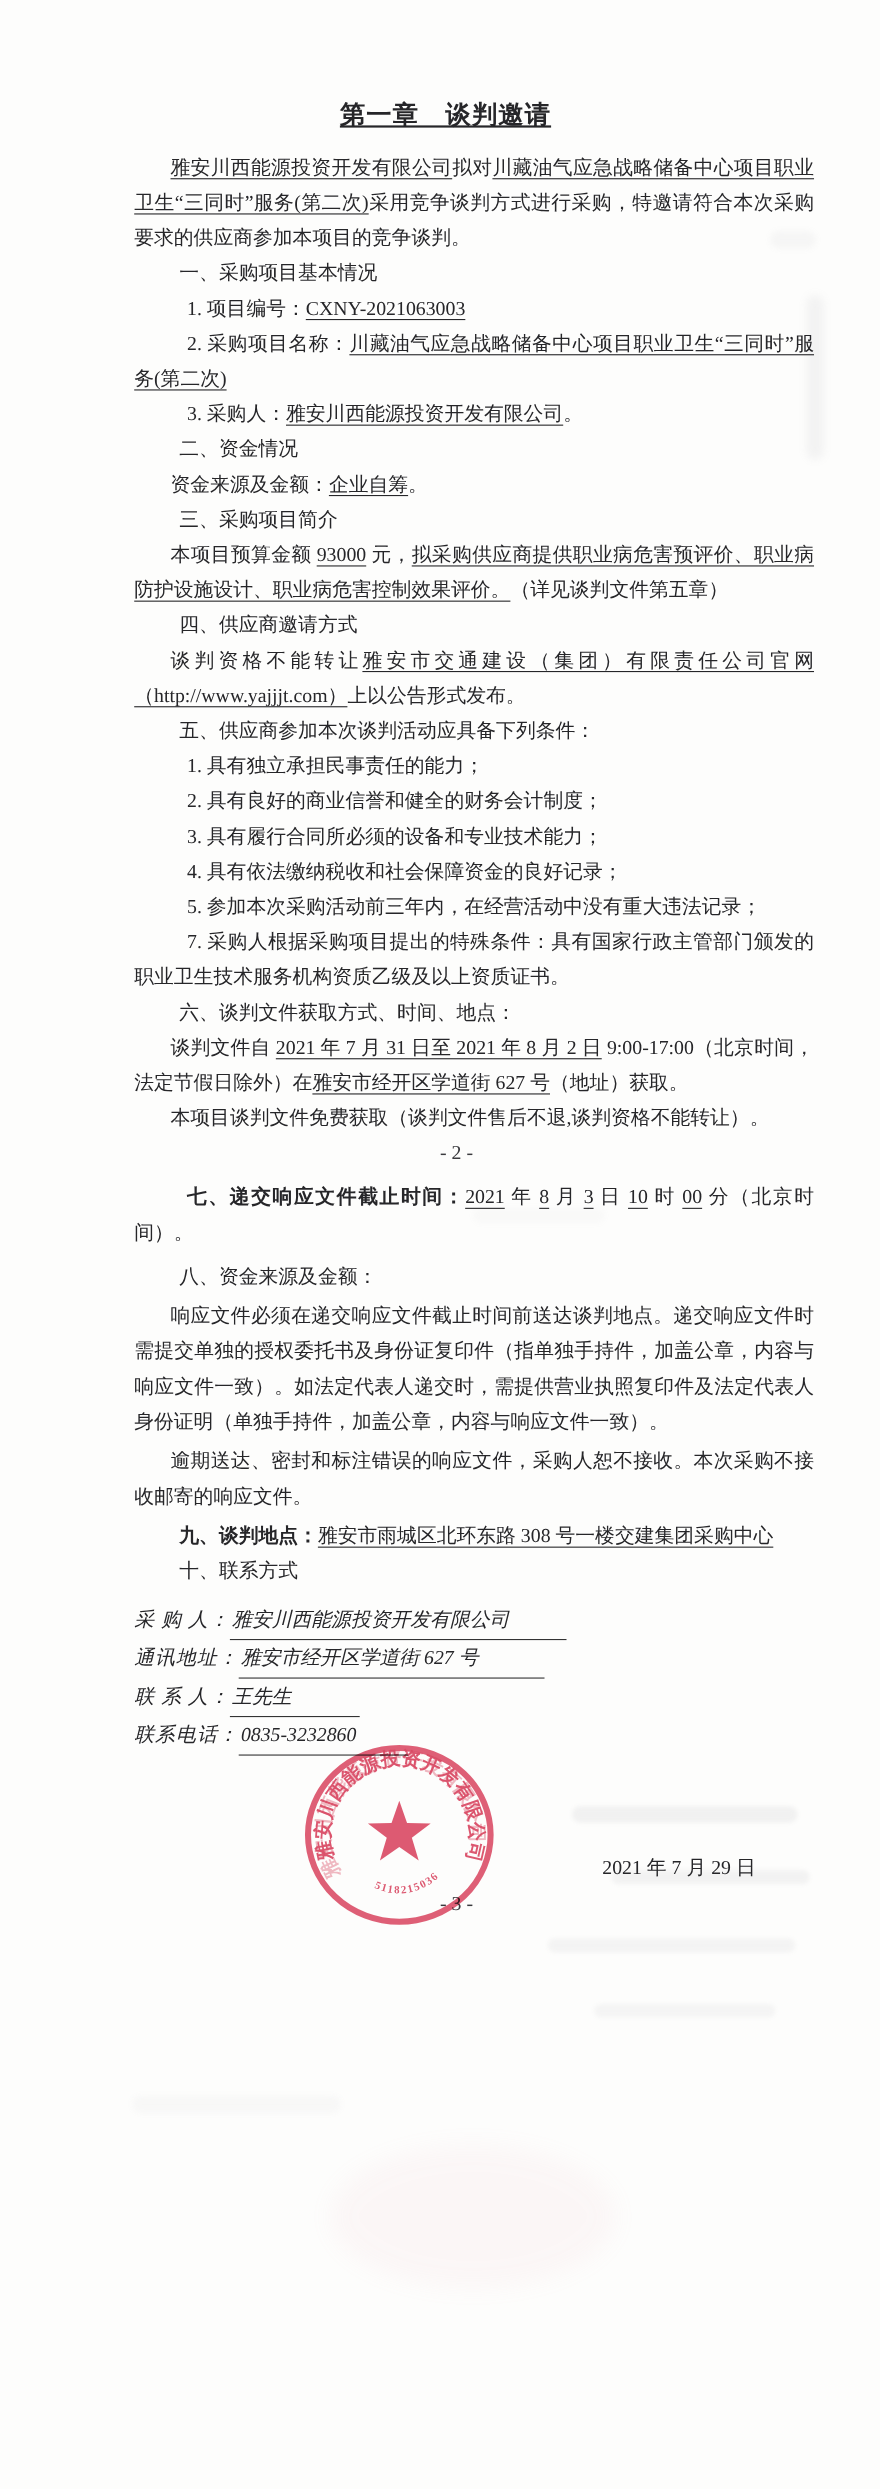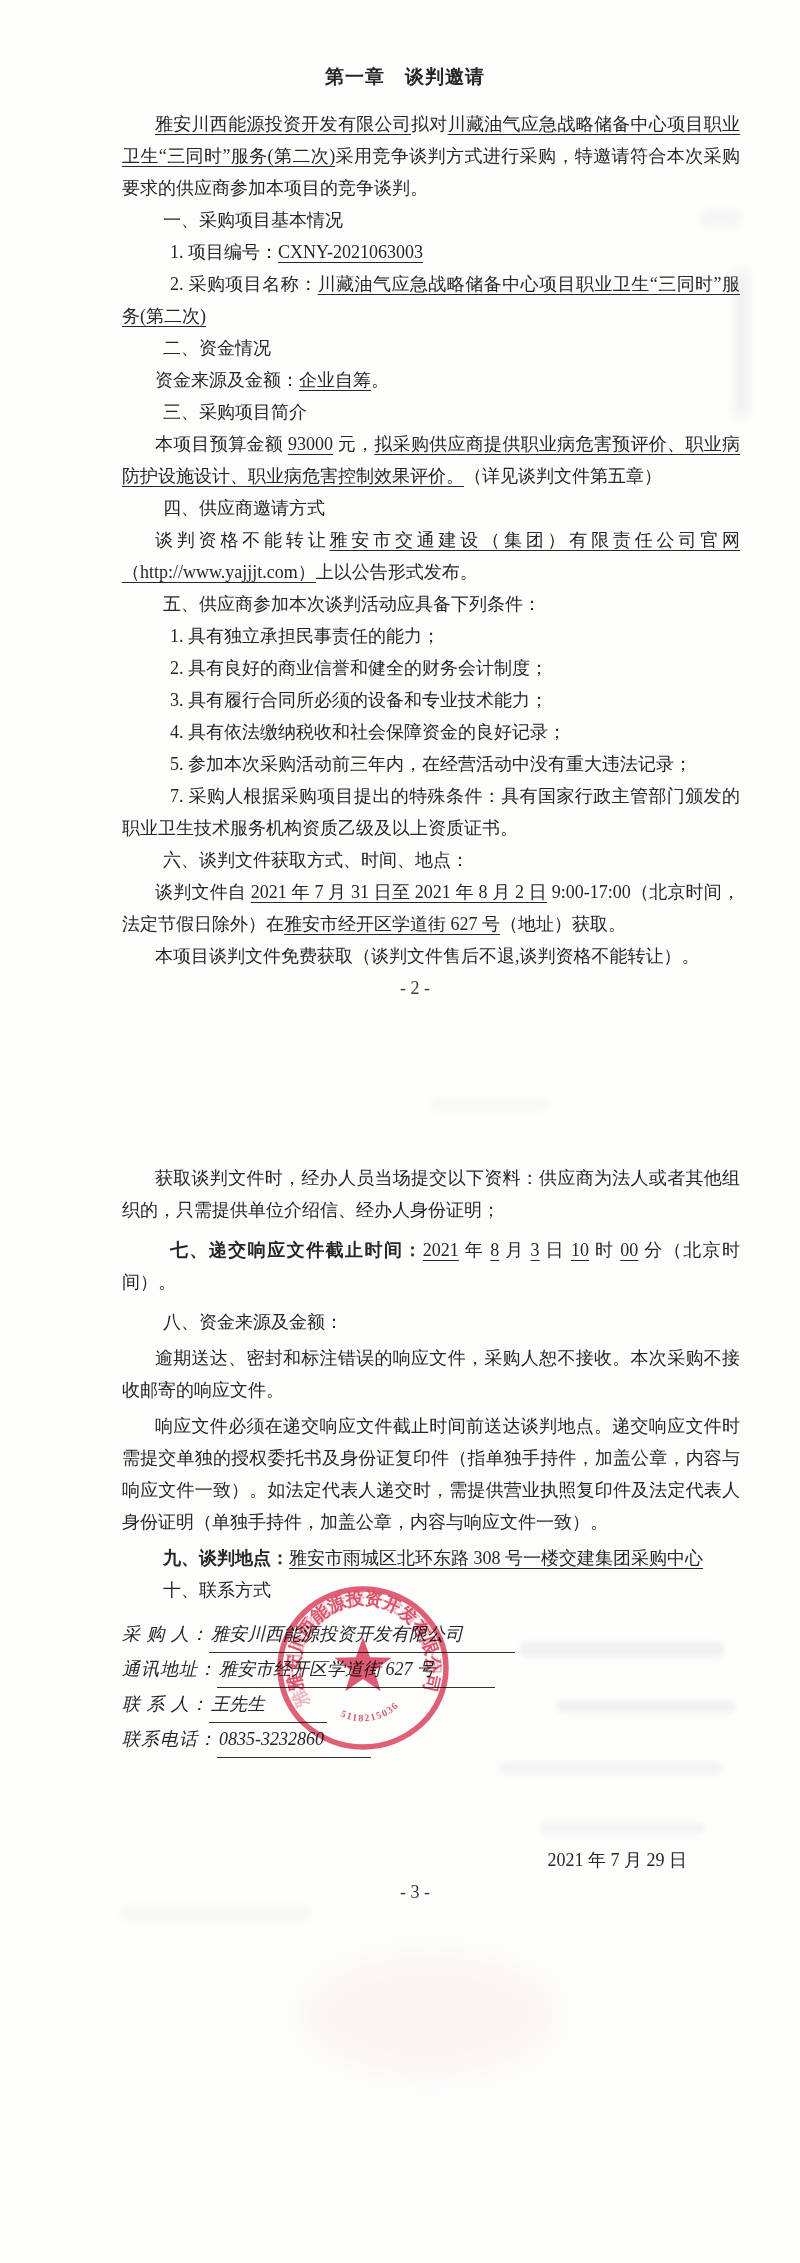--- a/index.html
+++ b/index.html
@@ -5,22 +5,22 @@
   html,body{margin:0;padding:0;background:#e9e9e9;}
   .doc{
     position:relative;width:800px;height:2263px;margin:0 auto;
     background:#fdfdfc;overflow:hidden;
     font-family:"Liberation Serif","DejaVu Serif",serif;
     color:#262629;
   }
   .content{position:absolute;left:122px;top:0;width:618px;z-index:2;}
   .content p,.content h2{margin:0;font-size:18px;line-height:32px;font-weight:normal;text-align:justify;}
   .title{
-    font-size:19px;font-weight:bold;text-align:center;line-height:34px;
-    margin:60px 0 14px 0;position:relative;left:-26px;letter-spacing:1px;
+    font-size:23px;font-weight:bold;text-align:center;line-height:34px;
+    margin:88px 0 14px 0;position:relative;left:-26px;letter-spacing:1px;text-decoration:underline;
   }
   .h{font-weight:bold;font-size:19px;padding-left:41px;text-align:left !important;}
   .ind{text-indent:33px;}
   .item{text-indent:48px;}
   .u{text-decoration:underline;text-underline-offset:4px;text-decoration-thickness:1px;}
   .b{font-weight:bold;font-size:18px;}
   .pageno{text-align:center !important;font-size:16px;position:relative;left:-16px;color:#3a3a3e;}
   .pn2{margin-top:0;}
   .pn3{margin-top:260px;}
   .p2-intro{margin-top:158px !important;}
@@ -70,20 +70,21 @@
 
   <div class="content">
 
     <h1 class="title">第一章　谈判邀请</h1>
 
     <p class="ind"><span class="u">雅安川西能源投资开发有限公司</span><span>拟对</span><span class="u">川藏油气应急战略储备中心项目职业卫生“三同时”服务(第二次)</span><span>采用竞争谈判方式进行采购，特邀请符合本次采购要求的供应商参加本项目的竞争谈判。</span></p>
 
     <h2 class="h">一、采购项目基本情况</h2>
     <p class="item"><span>1. 项目编号：</span><span class="u">CXNY-2021063003</span></p>
     <p class="item"><span>2. 采购项目名称：</span><span class="u">川藏油气应急战略储备中心项目职业卫生“三同时”服务(第二次)</span></p>
+    <p class="item"><span>3. 采购人：</span><span class="u">雅安川西能源投资开发有限公司</span><span>。</span></p>
 
     <h2 class="h">二、资金情况</h2>
     <p class="ind"><span>资金来源及金额：</span><span class="u">企业自筹</span><span>。</span></p>
 
     <h2 class="h">三、采购项目简介</h2>
     <p class="ind"><span>本项目预算金额 </span><span class="u">93000</span><span> 元，</span><span class="u">拟采购供应商提供职业病危害预评价、职业病防护设施设计、职业病危害控制效果评价。</span><span>（详见谈判文件第五章）</span></p>
 
     <h2 class="h">四、供应商邀请方式</h2>
     <p class="ind"><span>谈判资格不能转让</span><span class="u">雅安市交通建设（集团）有限责任公司官网（http://www.yajjjt.com）</span><span>上以公告形式发布。</span></p>
 
@@ -94,27 +95,26 @@
     <p class="item">4. 具有依法缴纳税收和社会保障资金的良好记录；</p>
     <p class="item">5. 参加本次采购活动前三年内，在经营活动中没有重大违法记录；</p>
     <p class="item">7. 采购人根据采购项目提出的特殊条件：具有国家行政主管部门颁发的职业卫生技术服务机构资质乙级及以上资质证书。</p>
 
     <h2 class="h">六、谈判文件获取方式、时间、地点：</h2>
     <p class="ind"><span>谈判文件自 </span><span class="u">2021 年 7 月 31 日至 2021 年 8 月 2 日</span><span> 9:00-17:00（北京时间，法定节假日除外）在</span><span class="u">雅安市经开区学道街 627 号</span><span>（地址）获取。</span></p>
     <p class="ind">本项目谈判文件免费获取（谈判文件售后不退,谈判资格不能转让）。</p>
 
     <p class="pageno pn2">- 2 -</p>
 
-    <p class="ind p2-intro">获取谈判文件时，经办人员当场提交以下资料：供应商为法人或者其他组织的，只需提供单位介绍信、经办人身份证明；</p>
 
     <p class="s7"><span class="b">七、递交响应文件截止时间：</span><span class="u">2021</span><span> 年 </span><span class="u">8</span><span> 月 </span><span class="u">3</span><span> 日 </span><span class="u">10</span><span> 时 </span><span class="u">00</span><span> 分（北京时间）。</span></p>
 
     <h2 class="h s8h">八、资金来源及金额：</h2>
+    <p class="ind s8p1">响应文件必须在递交响应文件截止时间前送达谈判地点。递交响应文件时需提交单独的授权委托书及身份证复印件（指单独手持件，加盖公章，内容与响应文件一致）。如法定代表人递交时，需提供营业执照复印件及法定代表人身份证明（单独手持件，加盖公章，内容与响应文件一致）。</p>
     <p class="ind s8p2">逾期送达、密封和标注错误的响应文件，采购人恕不接收。本次采购不接收邮寄的响应文件。</p>
-    <p class="ind s8p1">响应文件必须在递交响应文件截止时间前送达谈判地点。递交响应文件时需提交单独的授权委托书及身份证复印件（指单独手持件，加盖公章，内容与响应文件一致）。如法定代表人递交时，需提供营业执照复印件及法定代表人身份证明（单独手持件，加盖公章，内容与响应文件一致）。</p>
 
     <p class="s9"><span class="b">九、谈判地点：</span><span class="u">雅安市雨城区北环东路 308 号一楼交建集团采购中心</span></p>
 
     <h2 class="h">十、联系方式</h2>
 
     <div class="contacts">
       <p class="crow"><span class="clabel">采 购 人：</span><span class="cval cv0">雅安川西能源投资开发有限公司</span></p>
       <p class="crow"><span class="clabel">通讯地址：</span><span class="cval cv1">雅安市经开区学道街 627 号</span></p>
       <p class="crow"><span class="clabel">联 系 人：</span><span class="cval cv2">王先生</span></p>
       <p class="crow"><span class="clabel">联系电话：</span><span class="cval cv3">0835-3232860</span></p>

